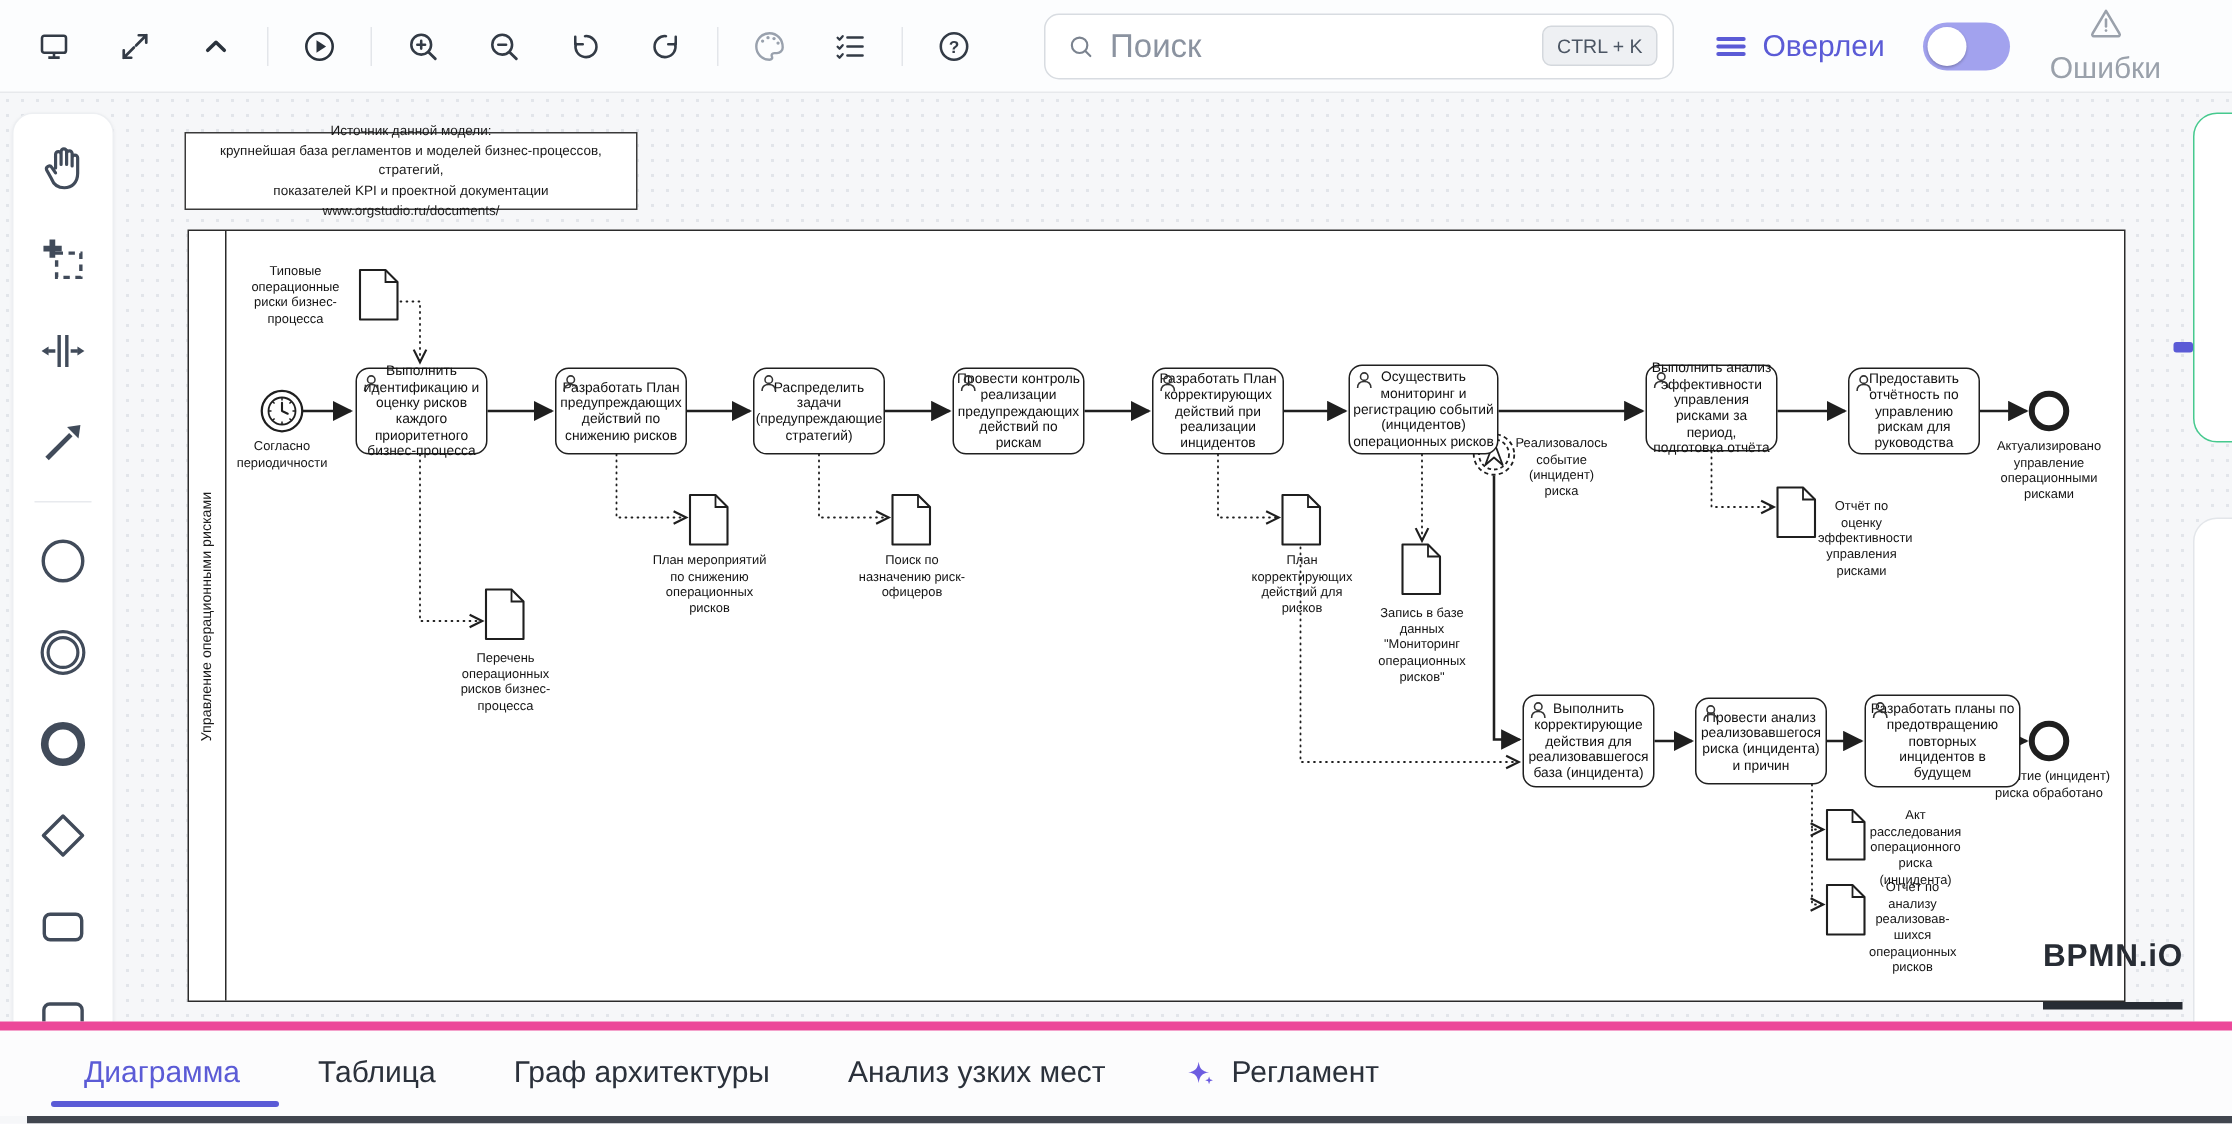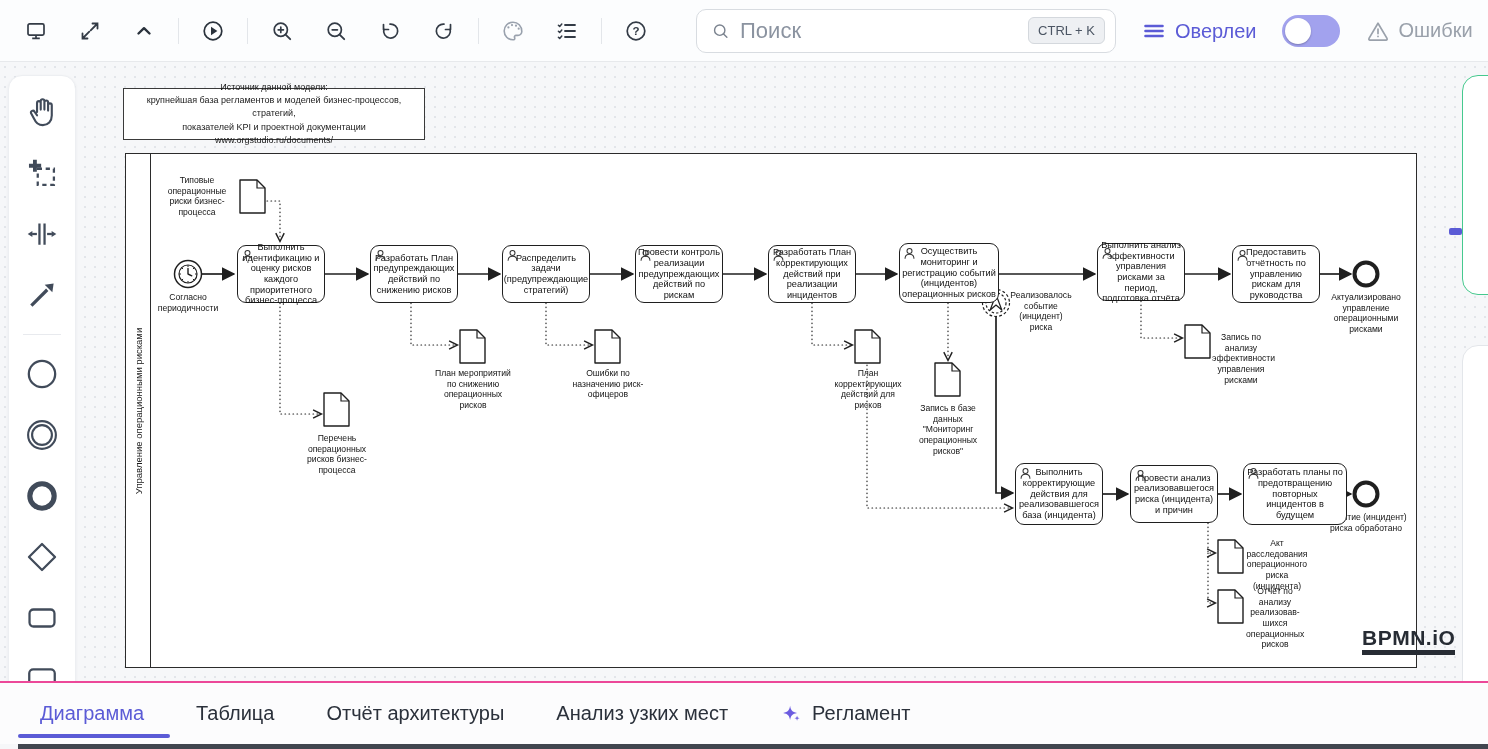--- a/index.html
+++ b/index.html
@@ -20,21 +20,21 @@
                      margin-left:10px; font-family:"Liberation Sans", sans-serif;}
   .searchbox input::placeholder { color:#8b93a0; }
   .kbd { font-size:13px; color:#4b5563; background:#eef0f3; border:1px solid #d4d8dd; border-radius:6px;
          padding:5px 9px; white-space:nowrap; }
   .overlays { margin-left:26px; display:flex; align-items:flex-end; gap:9px; background:none; border:none;
               cursor:pointer; color:#5b5bd6; font-size:20px; font-family:"Liberation Sans", sans-serif;}
   .toggle { margin-left:26px; width:58px; height:32px; border-radius:16px; background:#a2a2ee; position:relative;
             cursor:pointer; flex:0 0 auto;}
   .toggle .knob { position:absolute; top:3px; left:3px; width:26px; height:26px; border-radius:50%; background:#fff;
                   box-shadow:0 1px 2px rgba(0,0,0,.25); }
-  .errors { margin-left:26px; display:flex; align-items:center; gap:8px; color:#9aa1ab; font-size:20px; }
+  .errors { margin-left:26px; display:flex; align-items:center; gap:8px; color:#9aa1ab; font-size:20px;flex-direction:column; }
 
   
   .palette { position:absolute; left:8px; top:75px; width:68px; background:#fff; border:1px solid #edeff2;
              border-radius:14px; box-shadow:0 1px 3px rgba(25,35,50,.06); display:flex; flex-direction:column;
              align-items:center; padding:14px 0 14px; gap:17px; z-index:4; }
   .ptool { width:44px; height:44px; display:flex; align-items:center; justify-content:center; border:none;
            background:transparent; border-radius:8px; cursor:pointer; }
   .pdiv { width:38px; height:1px; background:#e8eaee; }
 
   
@@ -53,33 +53,33 @@
   .assoc { stroke:#1f1f1f; stroke-width:1.2; fill:none; stroke-dasharray:0.6 3.4; stroke-linecap:round;
            marker-end:url(#mOpen); }
   .doc { fill:#fff; stroke:#1f1f1f; stroke-width:1.4; stroke-linejoin:round;}
   .docfold { fill:none; stroke:#1f1f1f; stroke-width:1.2; }
   .task { position:absolute; background:#fff; border:1.6px solid #1f1f1f; border-radius:9px; display:flex;
           align-items:center; justify-content:center; text-align:center; font-size:9.2px; line-height:1.16;
           color:#111; padding:0 2px; }
   .uicon { position:absolute; left:3px; top:3px; width:13px; height:13px; }
   .dlabel { position:absolute; font-size:8.6px; line-height:1.24; color:#141414; text-align:center; }
   .logo { position:absolute; left:1362px; top:564px; font-size:21px; font-weight:800; letter-spacing:.5px;
-          color:#272c34; border-bottom:5px solid #272c34; padding-bottom:1px; line-height:1.1;text-align:center;}
+          color:#272c34; border-bottom:5px solid #272c34; padding-bottom:19px; line-height:1.1;text-align:center;}
 
   
   .card-green { position:absolute; left:1462px; top:13px; width:44px; height:220px; background:#fff;
                 border:1.5px solid #46c98e; border-radius:16px; }
   .card-gray  { position:absolute; left:1462px; top:283px; width:44px; height:400px; background:#fff;
                 border:1.5px solid #e3e6ea; border-radius:16px; }
   .purple-dash { position:absolute; left:1449px; top:166px; width:13px; height:7px; background:#5b5bd6;
                  border-radius:2px; }
 
   
   .tabs { position:absolute; left:0; top:681px; width:1488px; height:63px; background:#fcfcfd;
-          border-top:2px solid #ec4899; display:flex; align-items:center; padding-left:40px; gap:52px; z-index:5; }
+          border-top:6px solid #ec4899; display:flex; align-items:center; padding-left:56px; gap:52px; z-index:5; }
   .tab { position:relative; display:flex; align-items:center; gap:10px; font-size:20px; color:#2b313b;
          background:none; border:none; cursor:pointer; font-family:"Liberation Sans", sans-serif; height:100%; }
   .tab.active { color:#5b5bd6; }
   .tab.active::after { content:""; position:absolute; left:-22px; right:-26px; bottom:6px; height:4px;
                        border-radius:3px; background:#5b5bd6; }
   .bottom-strip { position:absolute; left:18px; right:0; top:744px; height:5px; background:#41464f; z-index:5; }
 </style>
 </head>
 <body>
 <div class="app">
@@ -269,24 +269,24 @@
         <polygon points="996,232.5 1001.8,248 996,243 990.2,248" fill="none" stroke="#1f1f1f" stroke-width="1.2" stroke-linejoin="round"></polygon>
         <circle cx="1366" cy="432" r="11.5" fill="#fff" stroke="#1f1f1f" stroke-width="4"></circle>
       </svg>
   <div class="logo">BPMN.iO</div>
   <div class="card-green"></div>
   <div class="card-gray"></div>
   <div class="purple-dash"></div>
 <div class="dlabel" style="left: 157px; top: 113px; width: 80px;">Типовые операционные риски бизнес-процесса</div>
       <div class="dlabel" style="left: 297px; top: 371px; width: 80px;">Перечень операционных рисков бизнес-процесса</div>
       <div class="dlabel" style="left: 433px; top: 306px; width: 80px;">План мероприятий по снижению операционных рисков</div>
-      <div class="dlabel" style="left: 568px; top: 306px; width: 80px;">Ошибки по назначению риск-офицеров</div>
+      <div class="dlabel" style="left: 568px; top: 306px; width: 80px;">Поиск по назначению риск-офицеров</div>
       <div class="dlabel" style="left: 828px; top: 306px; width: 80px;">План корректирующих действий для рисков</div>
       <div class="dlabel" style="left: 908px; top: 341px; width: 80px;">Запись в базе данных "Мониторинг операционных рисков"</div>
-      <div class="dlabel" style="left: 1212px; top: 270px; width: 58px;">Запись по анализу эффективности управления рисками</div>
+      <div class="dlabel" style="left: 1212px; top: 270px; width: 58px;">Отчёт по оценку эффективности управления рисками</div>
       <div class="dlabel" style="left: 1246px; top: 476px; width: 62px;">Акт расследования операционного риска (инцидента)</div>
       <div class="dlabel" style="left: 1246px; top: 524px; width: 58px;">Отчёт по анализу реализовав-шихся операционных рисков</div>
       <div class="dlabel" style="left: 146px; top: 230px; width: 84px;">Согласно периодичности</div>
       <div class="dlabel" style="left: 1318px; top: 230px; width: 96px;">Актуализировано управление операционными рисками</div>
       <div class="dlabel" style="left: 1008px; top: 228px; width: 66px;">Реализовалось событие (инцидент) риска</div>
       <div class="dlabel" style="left: 1316px; top: 450px; width: 100px;">Событие (инцидент) риска обработано</div>
       <div class="task" style="left: 237px; top: 183px; width: 88px; height: 58px;">
         <svg class="uicon" viewBox="0 0 14 14">
           <circle cx="7" cy="4.4" r="2.7" fill="none" stroke="#333" stroke-width="1.1"></circle>
           <path d="M2.2,12.6 c0,-3.2 2,-4.7 4.8,-4.7 s4.8,1.5 4.8,4.7" fill="none" stroke="#333" stroke-width="1.1"></path>
@@ -429,21 +429,21 @@
 </aside>
 
 <nav class="tabs" id="tabsbar">
       <button class="tab active">
         <span>Диаграмма</span>
       </button>
       <button class="tab">
         <span>Таблица</span>
       </button>
       <button class="tab">
-        <span>Отчёт архитектуры</span>
+        <span>Граф архитектуры</span>
       </button>
       <button class="tab">
         <span>Анализ узких мест</span>
       </button>
       <button class="tab">
         <svg width="22" height="22" viewBox="0 0 24 24">
           <path d="M11,3 C11.9,8.2 13.3,9.8 18.6,10.8 C13.3,11.8 11.9,13.4 11,18.6 C10.1,13.4 8.7,11.8 3.4,10.8 C8.7,9.8 10.1,8.2 11,3 z" fill="#6c5ce0"></path>
           <path d="M18.6,13.8 l0.7,2.1 2.1,0.7 -2.1,0.7 -0.7,2.1 -0.7,-2.1 -2.1,-0.7 2.1,-0.7 z" fill="#6c5ce0"></path>
         </svg>
         <span>Регламент</span>

